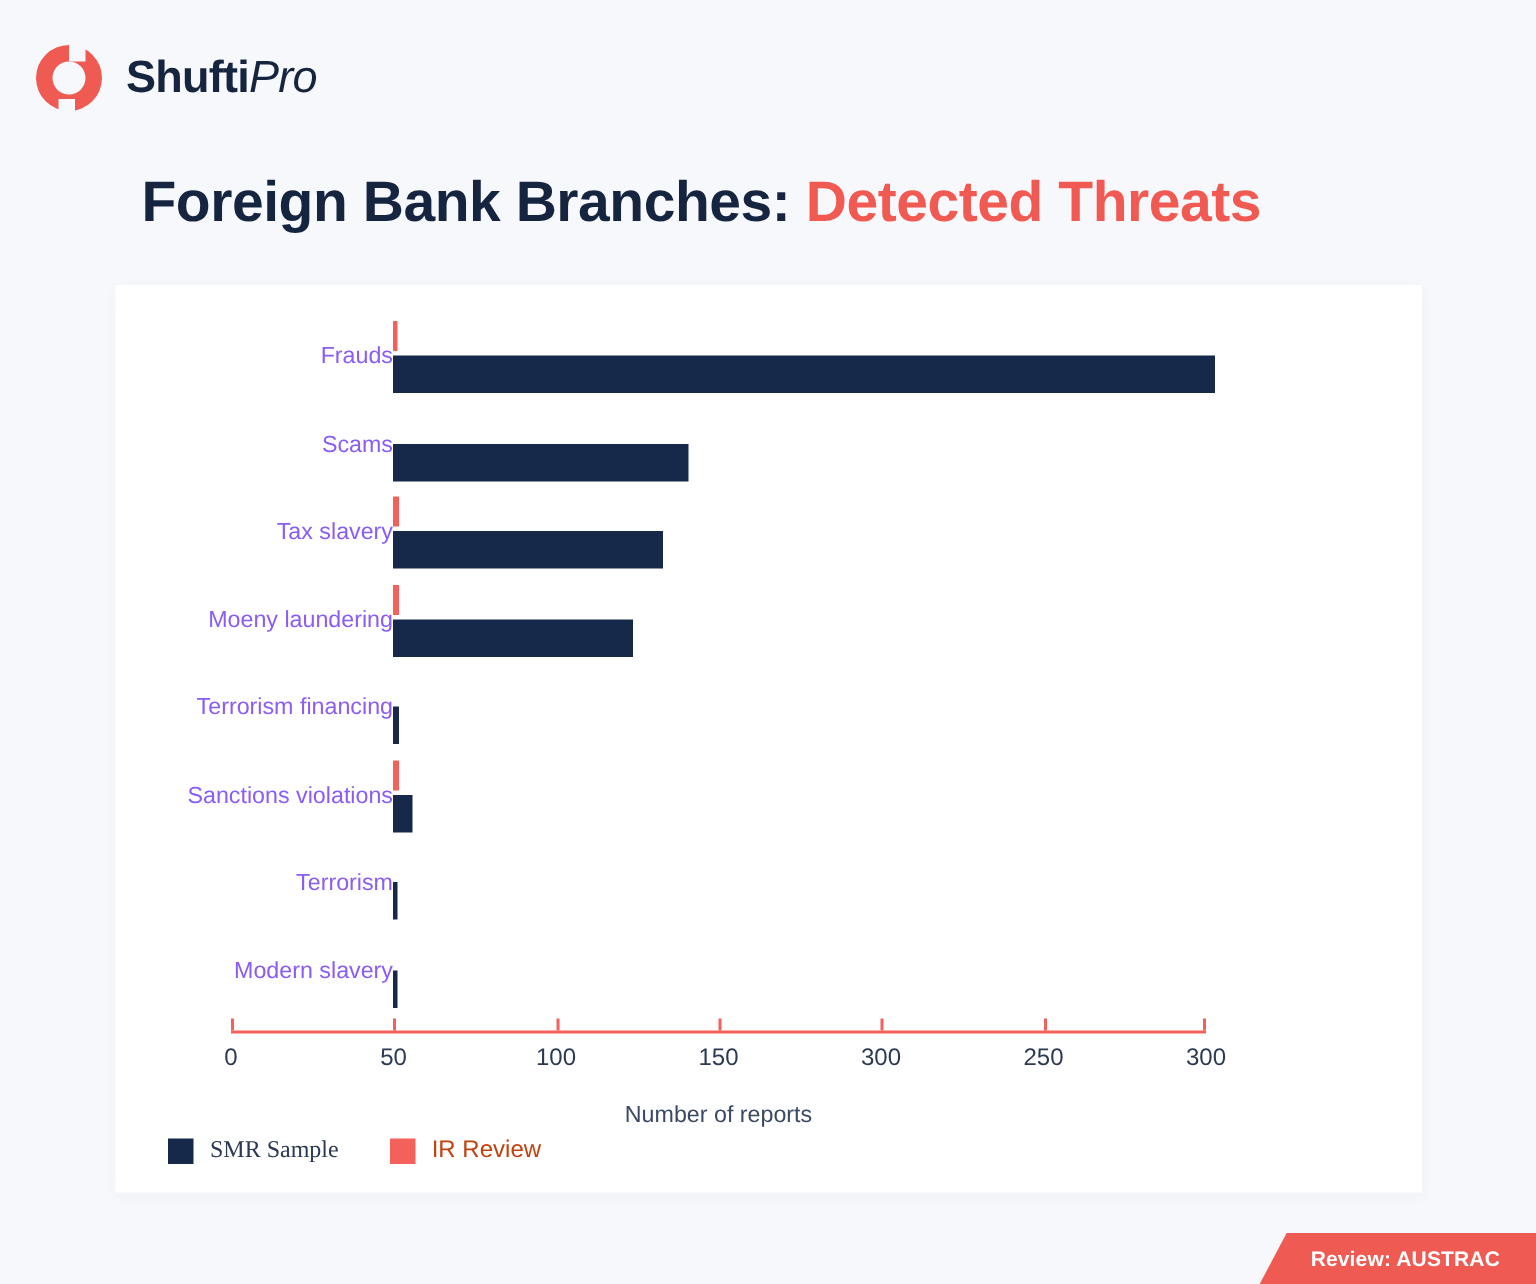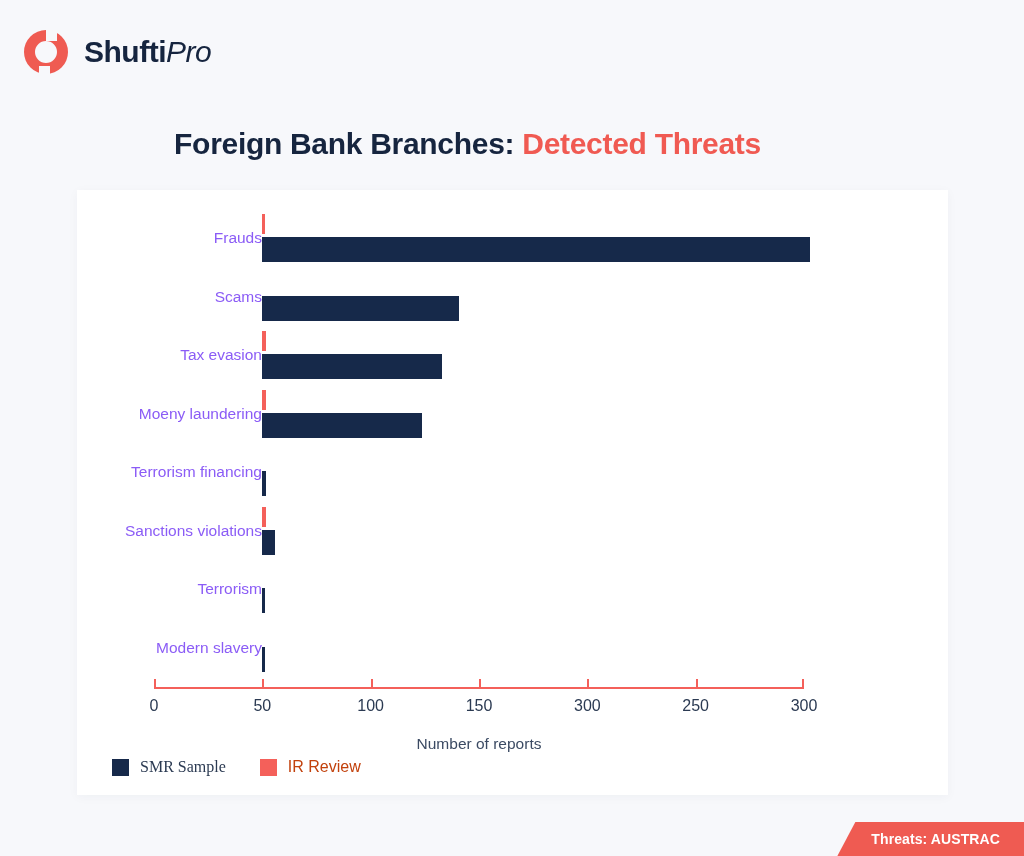--- a/index.html
+++ b/index.html
@@ -34,26 +34,25 @@
   .logo-text .lt-bold { font-weight: bold; color: #16253f; }
   .logo-text .lt-light { font-weight: normal; color: #16253f; font-style: italic; }
 
   
   .chart-title {
     position: absolute;
     left: 0;
     top: 114px;
     width: 935px;
     text-align: center;
-    font-size: 30px;
+    font-size: 38px;
     font-weight: bold;
     letter-spacing: -0.3px;
     color: #16253f;
     white-space: nowrap;
-    margin-top: 13px;
   }
   .chart-title .title-accent { color: #f05a52; }
 
   
   .card {
     position: absolute;
     left: 77px;
     top: 190px;
     width: 871px;
     height: 605px;
@@ -200,21 +199,21 @@
       <div class="row">
         <div class="row-label">Frauds</div>
         <div class="bar bar-ir" style="width: 3px; background: rgb(244, 96, 90);"></div>
         <div class="bar bar-smr" style="width: 548.167px; background: rgb(22, 41, 74);"></div>
       </div>
       <div class="row">
         <div class="row-label">Scams</div>
         <div class="bar bar-smr" style="width: 197.167px; background: rgb(22, 41, 74);"></div>
       </div>
       <div class="row">
-        <div class="row-label">Tax evasion</div>
+        <div class="row-label">Tax slavery</div>
         <div class="bar bar-ir" style="width: 4.33333px; background: rgb(244, 96, 90);"></div>
         <div class="bar bar-smr" style="width: 179.833px; background: rgb(22, 41, 74);"></div>
       </div>
       <div class="row">
         <div class="row-label">Moeny laundering</div>
         <div class="bar bar-ir" style="width: 4.33333px; background: rgb(244, 96, 90);"></div>
         <div class="bar bar-smr" style="width: 160.333px; background: rgb(22, 41, 74);"></div>
       </div>
       <div class="row">
         <div class="row-label">Terrorism financing</div>
@@ -259,13 +258,13 @@
         <span class="legend-swatch" style="background: rgb(22, 41, 74);"></span>
         <span class="legend-label" style="color: rgb(43, 58, 82); font-family: Liberation Serif, serif;">SMR Sample</span>
       </div>
       <div class="legend-item">
         <span class="legend-swatch" style="background: rgb(244, 96, 90);"></span>
         <span class="legend-label" style="color: #c2410c;">IR Review</span>
       </div>
     </div>
 </div>
 
-<div class="source-badge">Threats: AUSTRAC</div>
+<div class="source-badge">Review: AUSTRAC</div>
 
 </body></html>

